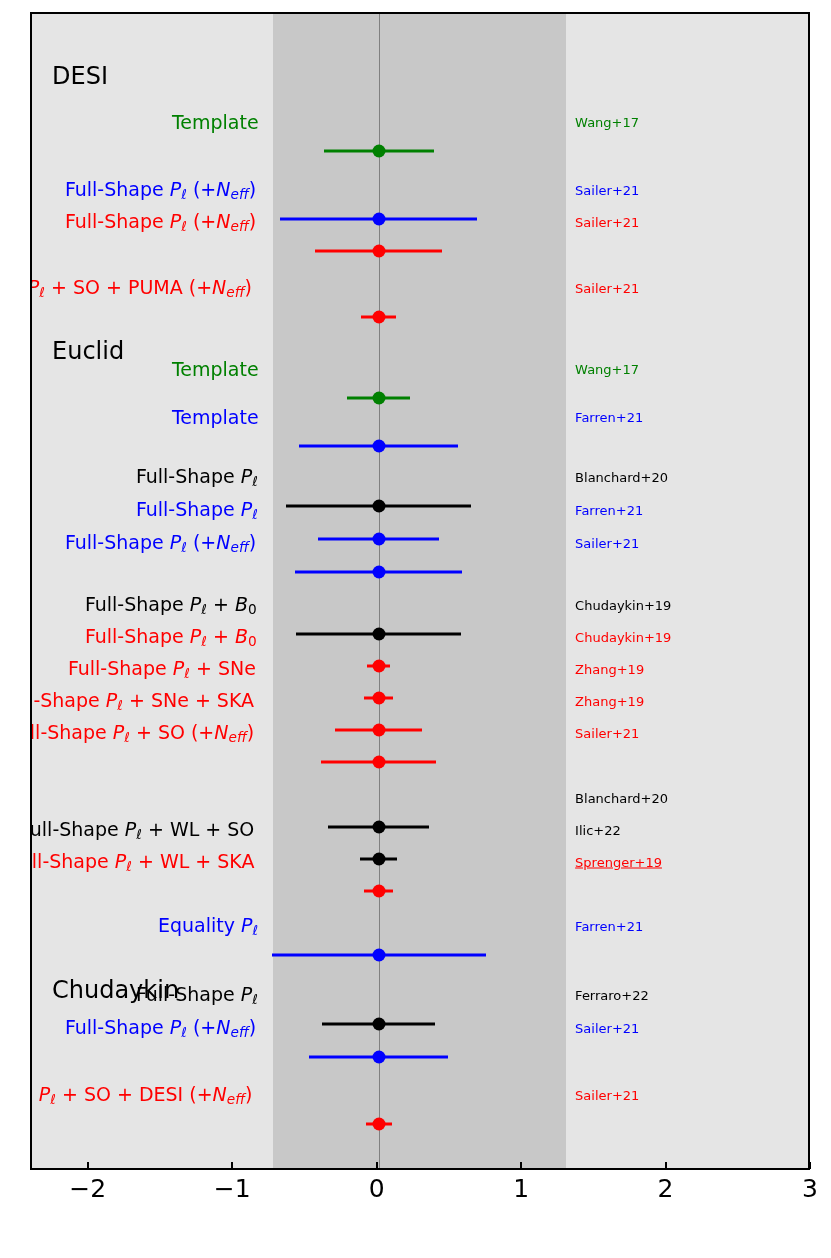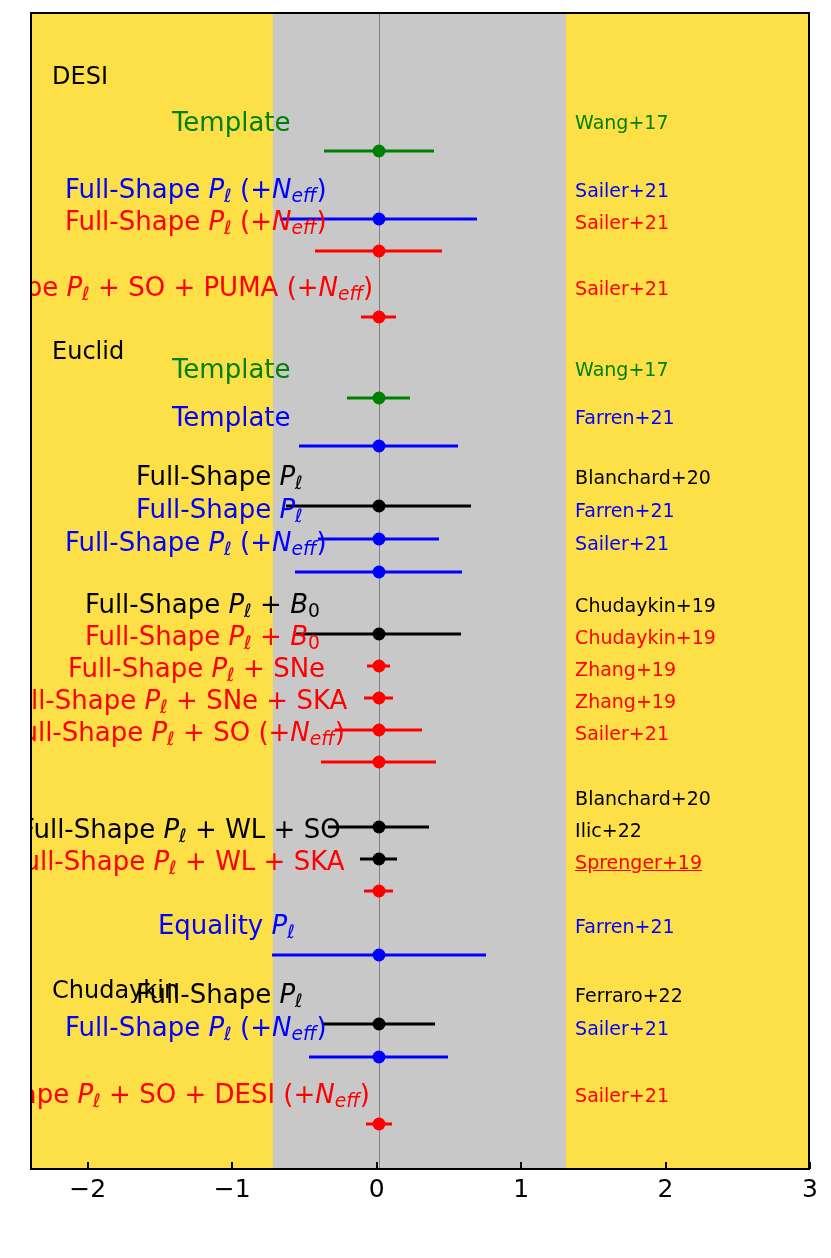--- a/index.html
+++ b/index.html
@@ -22,21 +22,21 @@
   }
   
   #plot {
     position: absolute;
     left: 30px;
     top: 12px;
     width: 780px;
     height: 1158px;
     border: 2px solid #000000;
     box-sizing: border-box;
-    background: #fde047;
+    background: #e5e5e5;
     overflow: hidden;
   }
   #band {
     position: absolute;
     top: 0;
     bottom: 0;
     background: #c8c8c8;
   }
   #zeroline {
     position: absolute;
@@ -53,28 +53,28 @@
   .point {
     position: absolute;
     width: 13px;
     height: 13px;
     border-radius: 50%;
     transform: translate(-50%, -50%);
   }
   .label-left {
     position: absolute;
     transform: translateY(-50%);
-    font-size: 26px;
+    font-size: 19px;
     white-space: nowrap;
     text-align: center;
   }
   .label-right {
     position: absolute;
     transform: translateY(-50%);
-    font-size: 19px;
+    font-size: 13px;
     white-space: nowrap;
     text-align: left;
   }
   .section-title {
     position: absolute;
     transform: translateY(-50%);
     font-size: 24px;
     color: #000000;
     white-space: nowrap;
   }

